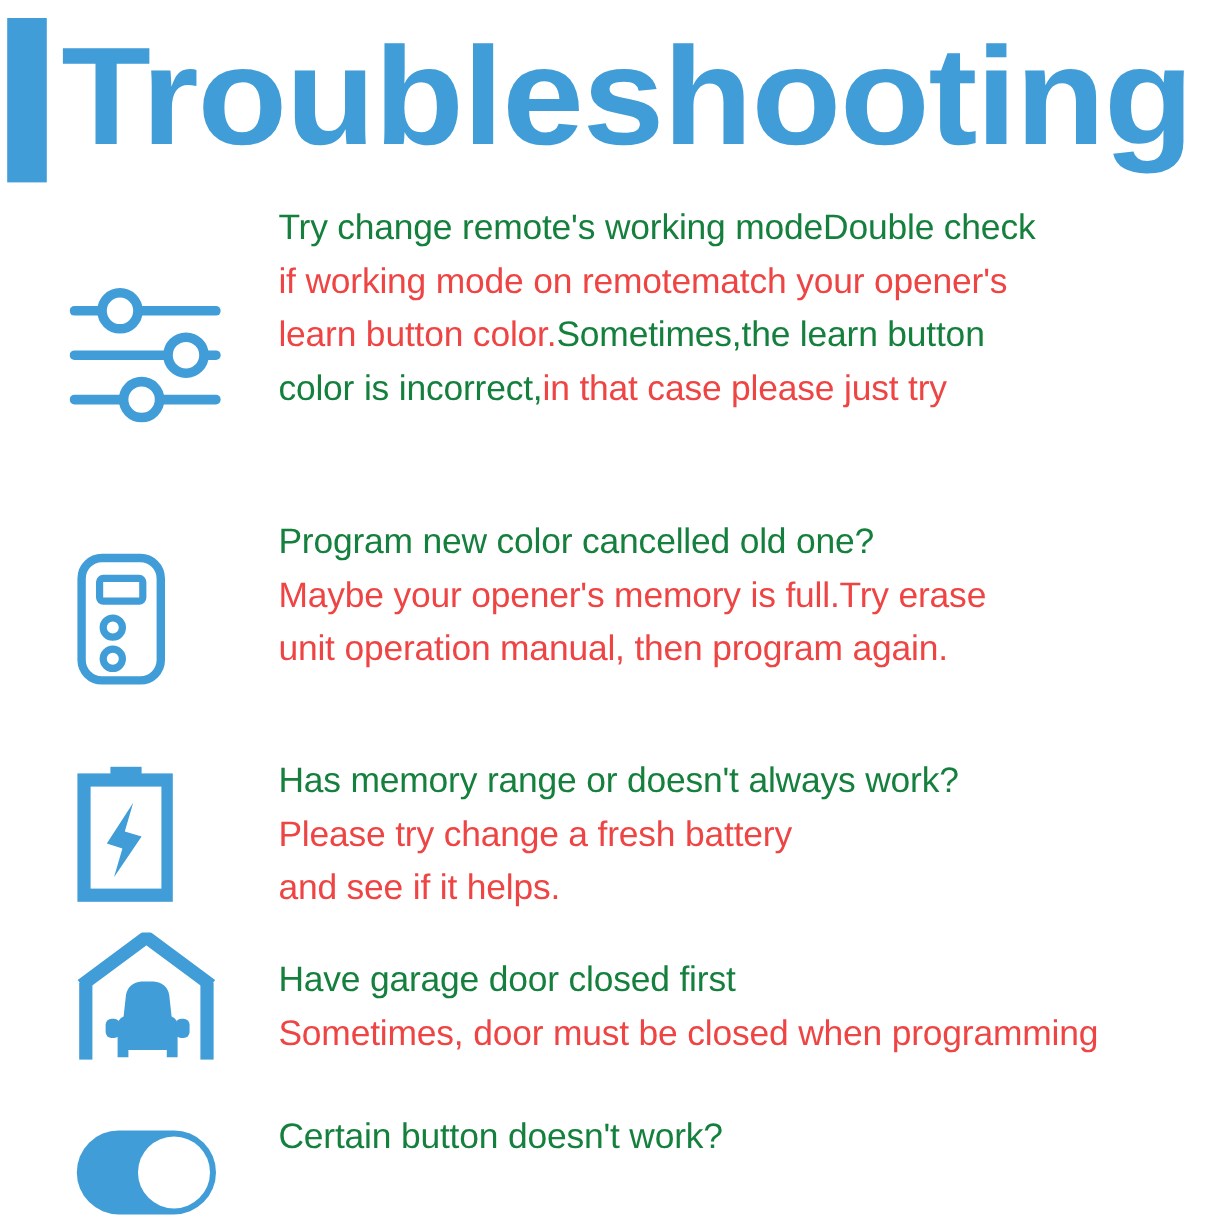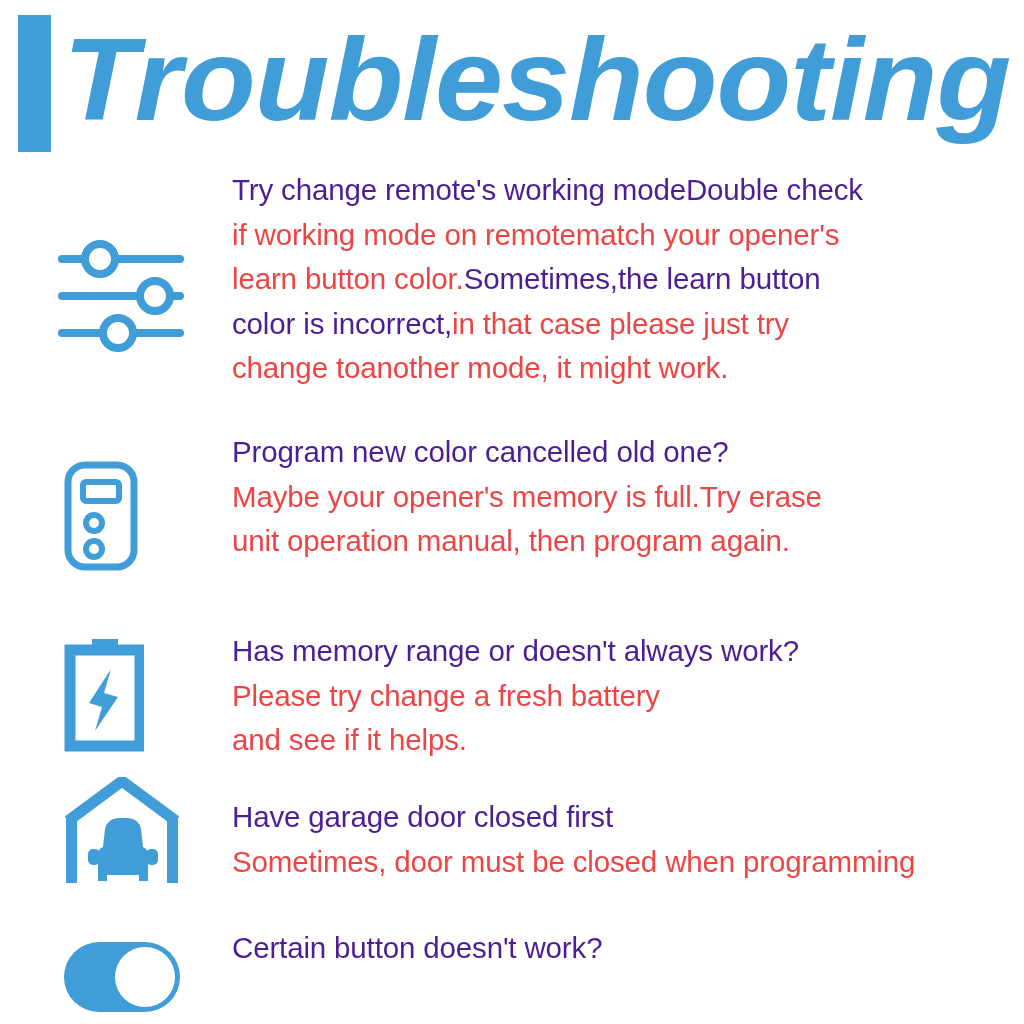--- a/index.html
+++ b/index.html
@@ -18,25 +18,24 @@
   .page {
     position: relative;
     width: 1024px;
     height: 1024px;
     background: #ffffff;
   }
 
   
   .title-row {
     position: absolute;
-    left: 16px;
+    left: 4px;
     top: 0;
     width: 848px;
     height: 160px;
-    font-style: italic;
   }
   .title-bar {
     position: absolute;
     left: 2px;
     top: 15px;
     width: 33px;
     height: 137px;
     background: #409dd8;
   }
   .title-text {
@@ -73,21 +72,21 @@
     top: 0;
     width: 792px;
   }
   .line {
     font-size: 29.5px;
     line-height: 44.5px;
     color: #1a1a1a;
     white-space: nowrap;
     letter-spacing: -0.15px;
   }
-  .hl { color: #4c1d95; }
+  .hl { color: #15803d; }
   .blk { color: #ef4444; }
 
   
   #sec-working-mode { top: 168px; }
   #sec-working-mode .sec-icon { left: 58px; top: 72px; }
 
   #sec-program-new  { top: 430px; }
   #sec-program-new .sec-icon { left: 63px; top: 30px; }
 
   #sec-short-range  { top: 629px; }
@@ -128,23 +127,20 @@
       </div>
       <div class="line">
         <span class="blk">if working mode on remotematch your opener's</span>
       </div>
       <div class="line">
         <span class="blk">learn button color.</span><span class="hl">Sometimes,the learn button</span>
       </div>
       <div class="line">
         <span class="hl">color is incorrect,</span><span class="blk">in that case please just try</span>
       </div>
-      <div class="line">
-        <span class="blk">change toanother mode, it might work.</span>
-      </div>
     </div>
   </div>
 
   <div class="section" id="sec-program-new">
     <div class="sec-icon">
       <svg width="76" height="112" viewBox="0 0 76 112" fill="none">
         <rect x="5" y="5" width="66" height="102" rx="17" ry="17" stroke="#409dd8" stroke-width="7" fill="#ffffff"></rect>
         <rect x="20" y="22" width="36" height="19" rx="3" ry="3" stroke="#409dd8" stroke-width="6" fill="#ffffff"></rect>
         <circle cx="31" cy="63" r="8" stroke="#409dd8" stroke-width="6" fill="#ffffff"></circle>
         <circle cx="31" cy="89" r="8" stroke="#409dd8" stroke-width="6" fill="#ffffff"></circle>

